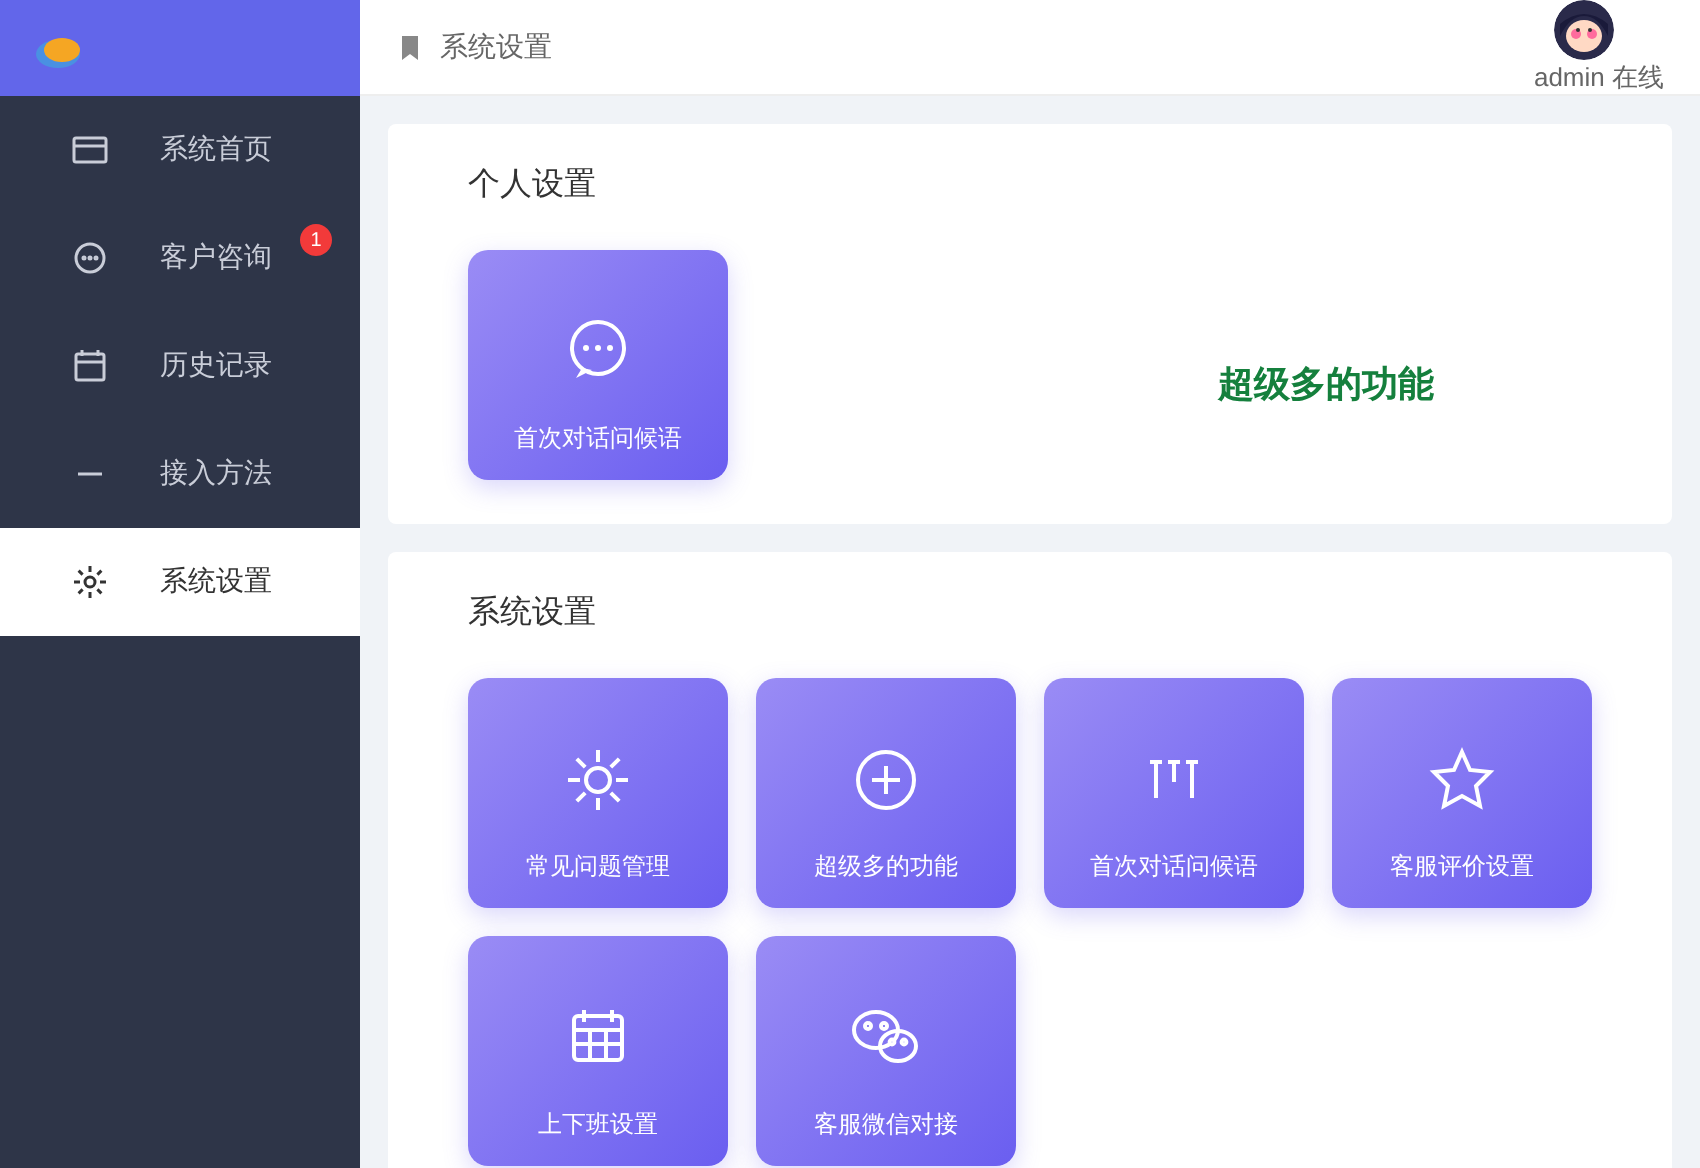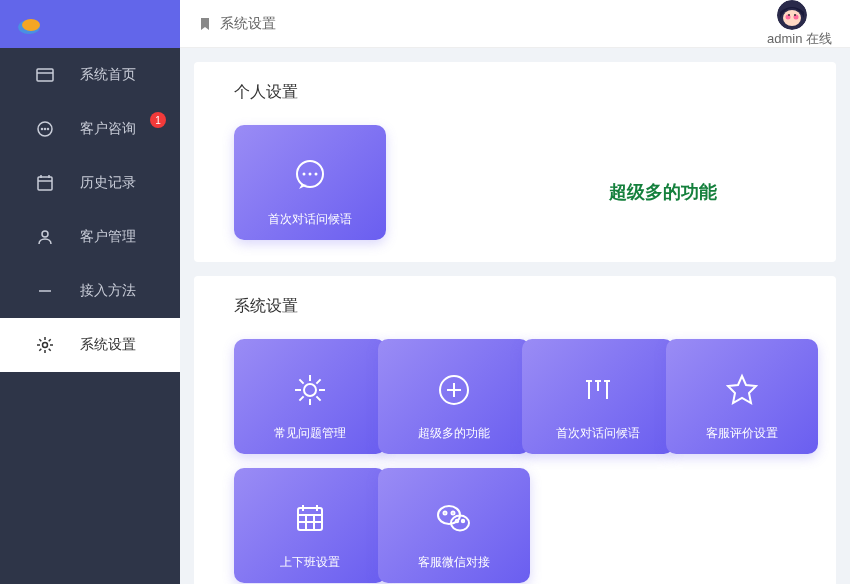--- a/index.html
+++ b/index.html
@@ -25,21 +25,21 @@
     .avatar svg { width: 100%; height: 100%; }
     
     .content { flex: 1; padding: 14px; overflow-y: auto; }
     .panel { background: #fff; border-radius: 4px; padding: 20px 40px 22px; margin-bottom: 14px; }
     .panel-title { font-size: 16px; color: #333; margin-bottom: 22px; font-weight: 400; }
     .annotation { position: absolute; color: #15803d; font-size: 18px; font-weight: bold; left: 415px; top: 76px; margin-top: 42px; }
     .panel-personal { position: relative; }
     
     .card-grid { display: grid; grid-template-columns: repeat(4, 130px); gap: 14px; }
     .card-grid.single { grid-template-columns: 130px; }
-    .card { width: 152px; height: 115px; border-radius: 10px; background: linear-gradient(135deg, #9a8cf5 0%, #6a5ef0 100%); display: flex; flex-direction: column; align-items: center; justify-content: flex-end; padding-bottom: 12px; cursor: pointer; box-shadow: 0 4px 12px rgba(106, 94, 240, 0.25); }
+    .card { width: 130px; height: 115px; border-radius: 10px; background: linear-gradient(135deg, #9a8cf5 0%, #6a5ef0 100%); display: flex; flex-direction: column; align-items: center; justify-content: flex-end; padding-bottom: 12px; cursor: pointer; box-shadow: 0 4px 12px rgba(106, 94, 240, 0.25); }
     .card-icon { width: 42px; height: 42px; margin-bottom: 14px; display: flex; align-items: center; justify-content: center; }
     .card-icon svg { stroke: #fff; fill: none; stroke-width: 2; }
     .card-label { color: #fff; font-size: 12px; white-space: nowrap; }
   </style>
 </head>
 <body>
 
 <div class="sidebar">
   <div class="sidebar-header">
     <span class="logo-icon">
@@ -78,29 +78,20 @@
         <svg viewBox="0 0 18 18" stroke-width="1.5">
           <rect x="2" y="3" width="14" height="13" rx="1"></rect>
           <line x1="2" y1="7" x2="16" y2="7"></line>
           <line x1="5" y1="1" x2="5" y2="4"></line>
           <line x1="13" y1="1" x2="13" y2="4"></line>
         </svg>
       </span>
     <span>历史记录</span>
   </div>
 
-  <div class="sidebar-item">
-    <span class="icon">
-        <svg viewBox="0 0 18 18" stroke-width="1.5">
-          <circle cx="9" cy="6" r="3"></circle>
-          <path d="M3 16c0-3 2.5-5 6-5s6 2 6 5"></path>
-        </svg>
-      </span>
-    <span>客户管理</span>
-  </div>
 
   <div class="sidebar-item">
     <span class="icon">
         <svg viewBox="0 0 18 18" stroke-width="1.5">
           <line x1="3" y1="9" x2="15" y2="9"></line>
         </svg>
       </span>
     <span>接入方法</span>
   </div>
 

